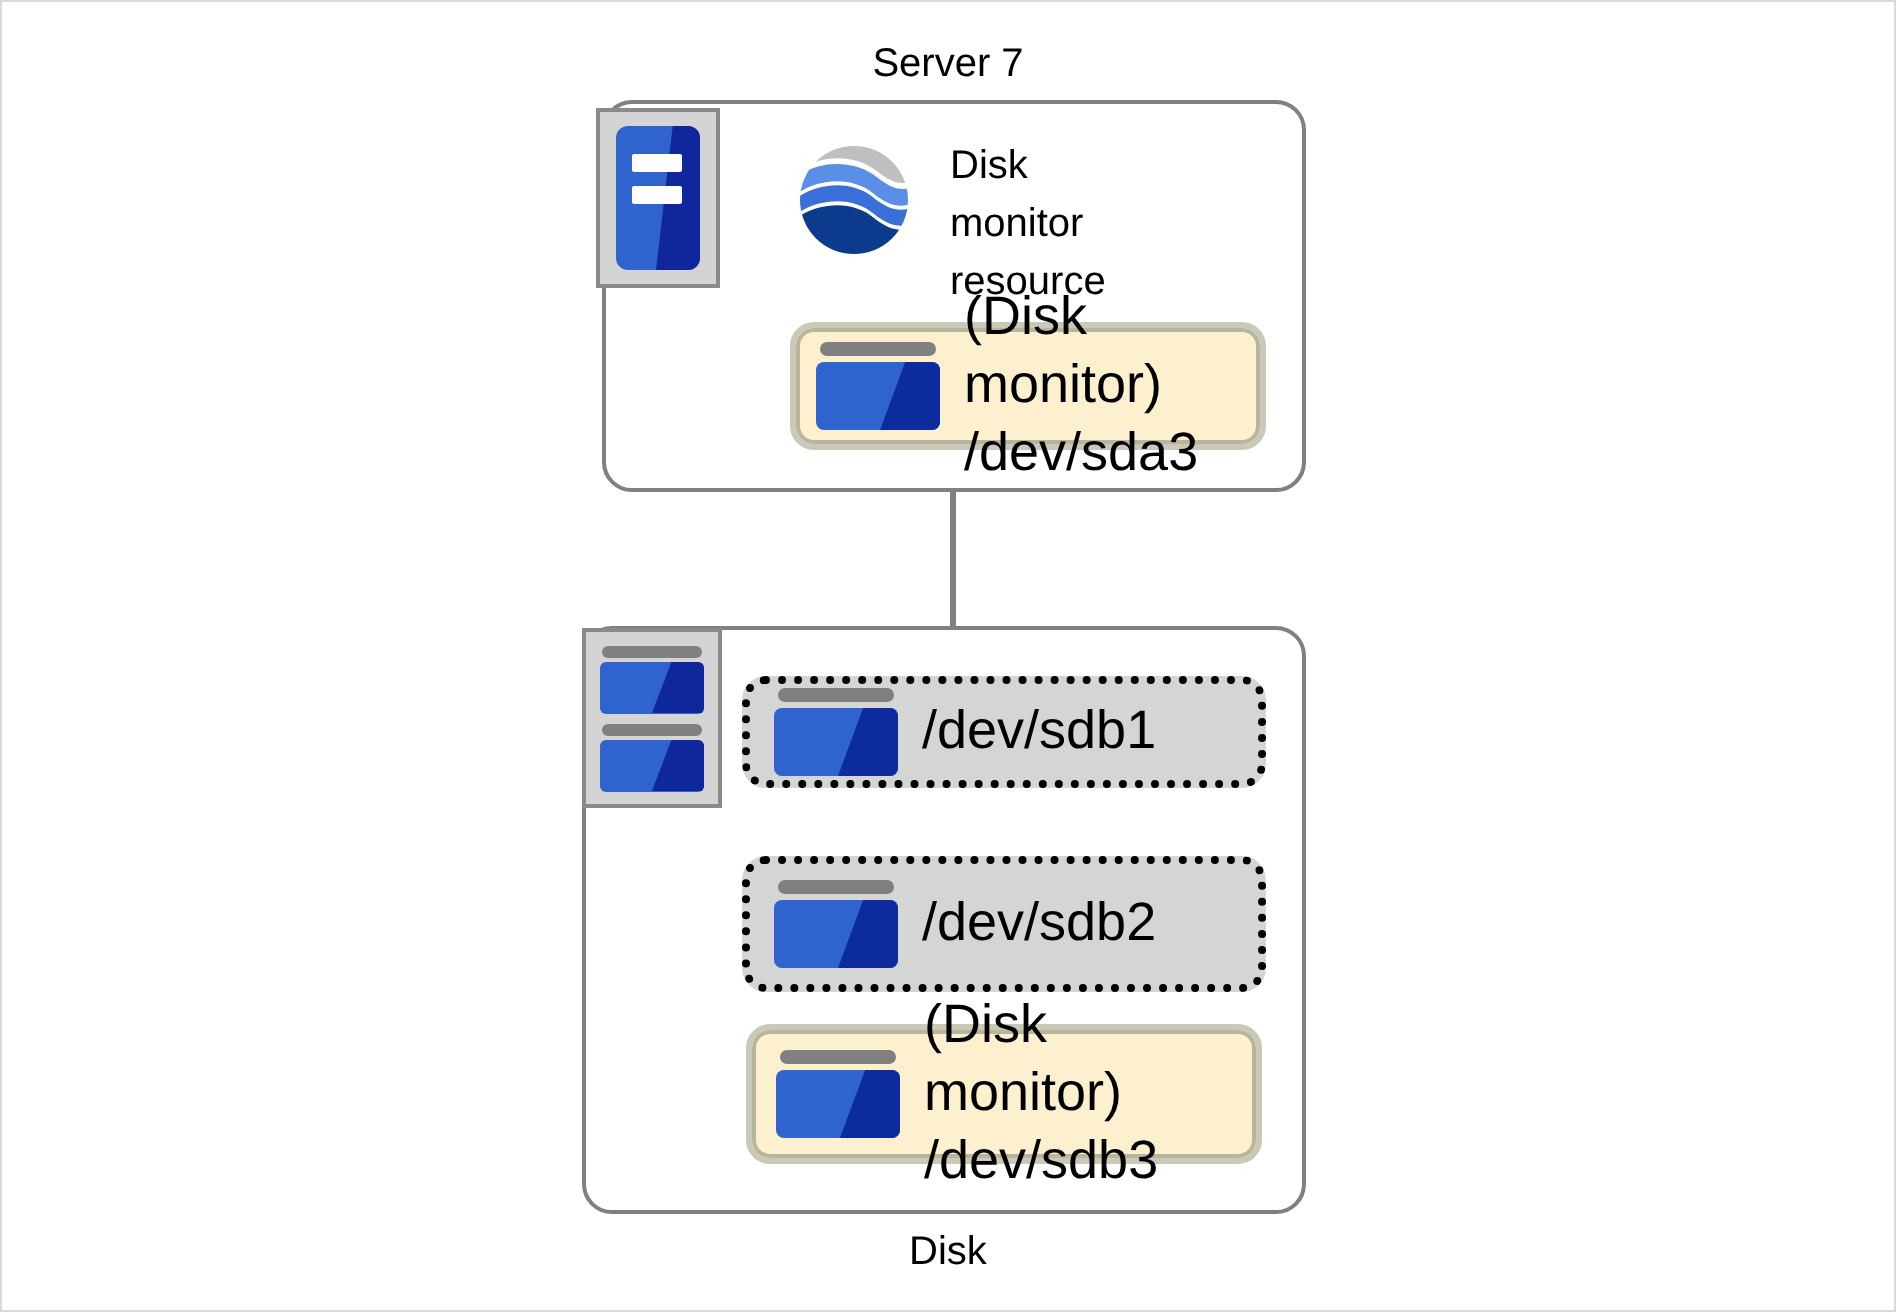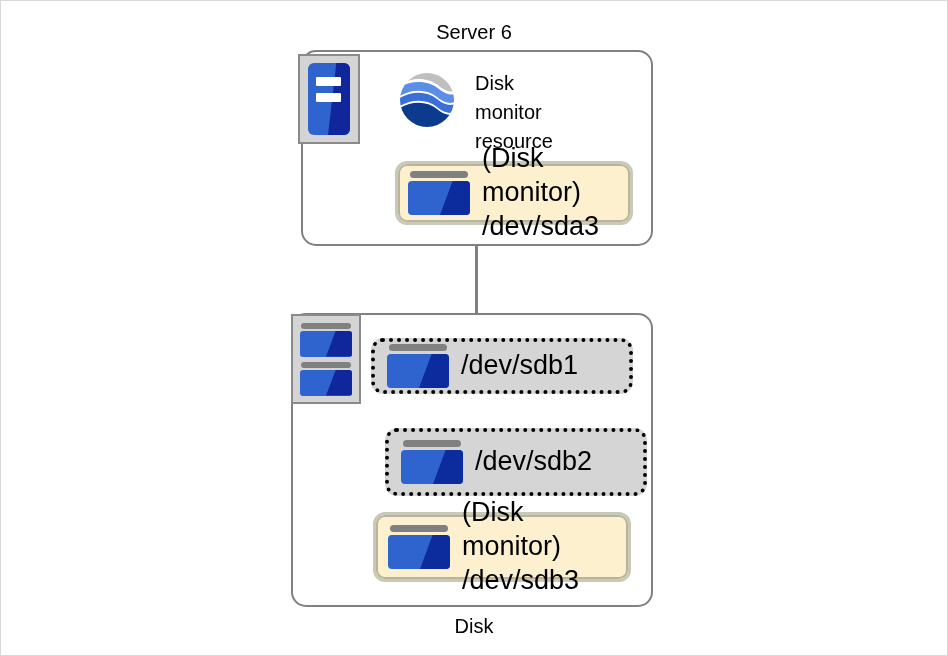--- a/index.html
+++ b/index.html
@@ -178,38 +178,38 @@
     font-size: 27px;
     color: #000000;
     line-height: 1.25;
     white-space: pre-line;
     margin-left: 12px;
   }
 
   
   #row-sda3 { left: 394px; top: 160px; width: 238px; height: 64px; padding: 0 10px; }
   #row-sdb1 { left: 370px; top: 337px; width: 262px; height: 56px; padding: 0 12px; }
-  #row-sdb2 { left: 384px; top: 427px; width: 262px; height: 68px; padding: 0 12px; }
+  #row-sdb2 { left: 370px; top: 427px; width: 262px; height: 68px; padding: 0 12px; }
   #row-sdb3 { left: 372px; top: 511px; width: 258px; height: 70px; padding: 0 12px; }
 
   .resource-label {
     position: absolute;
     left: 474px; top: 68px;
     font-size: 20px;
     color: #000000;
     line-height: 1.45;
     white-space: pre-line;
   }
 </style>
 </head>
 <body>
 
 <div id="canvas">
 
-  <div class="caption" id="server-caption">Server 6</div>
+  <div class="caption" id="server-caption">Server 7</div>
 
   <div id="connector"></div>
 
   <div class="container-box" id="server-box"></div>
 
   <div class="icon-panel" id="server-icon-panel">
     <div class="server-glyph">
       <div class="dark-wedge"></div>
       <div class="bar b1"></div>
       <div class="bar b2"></div>

